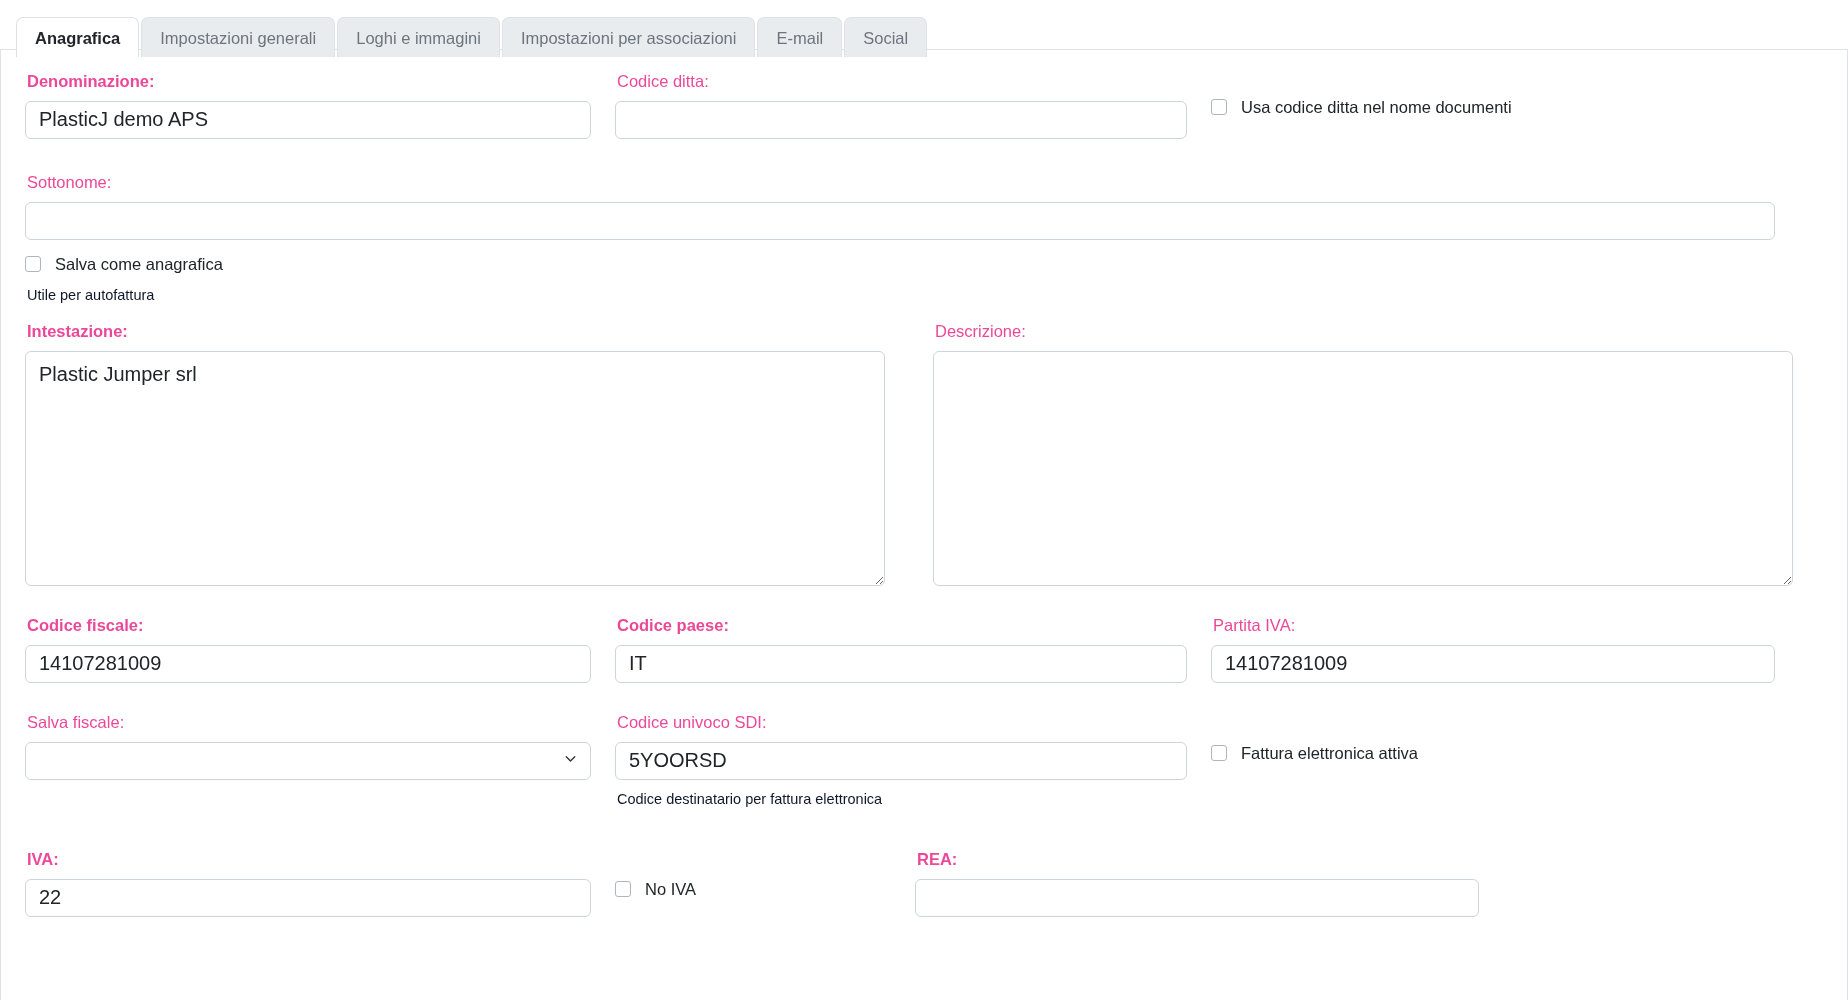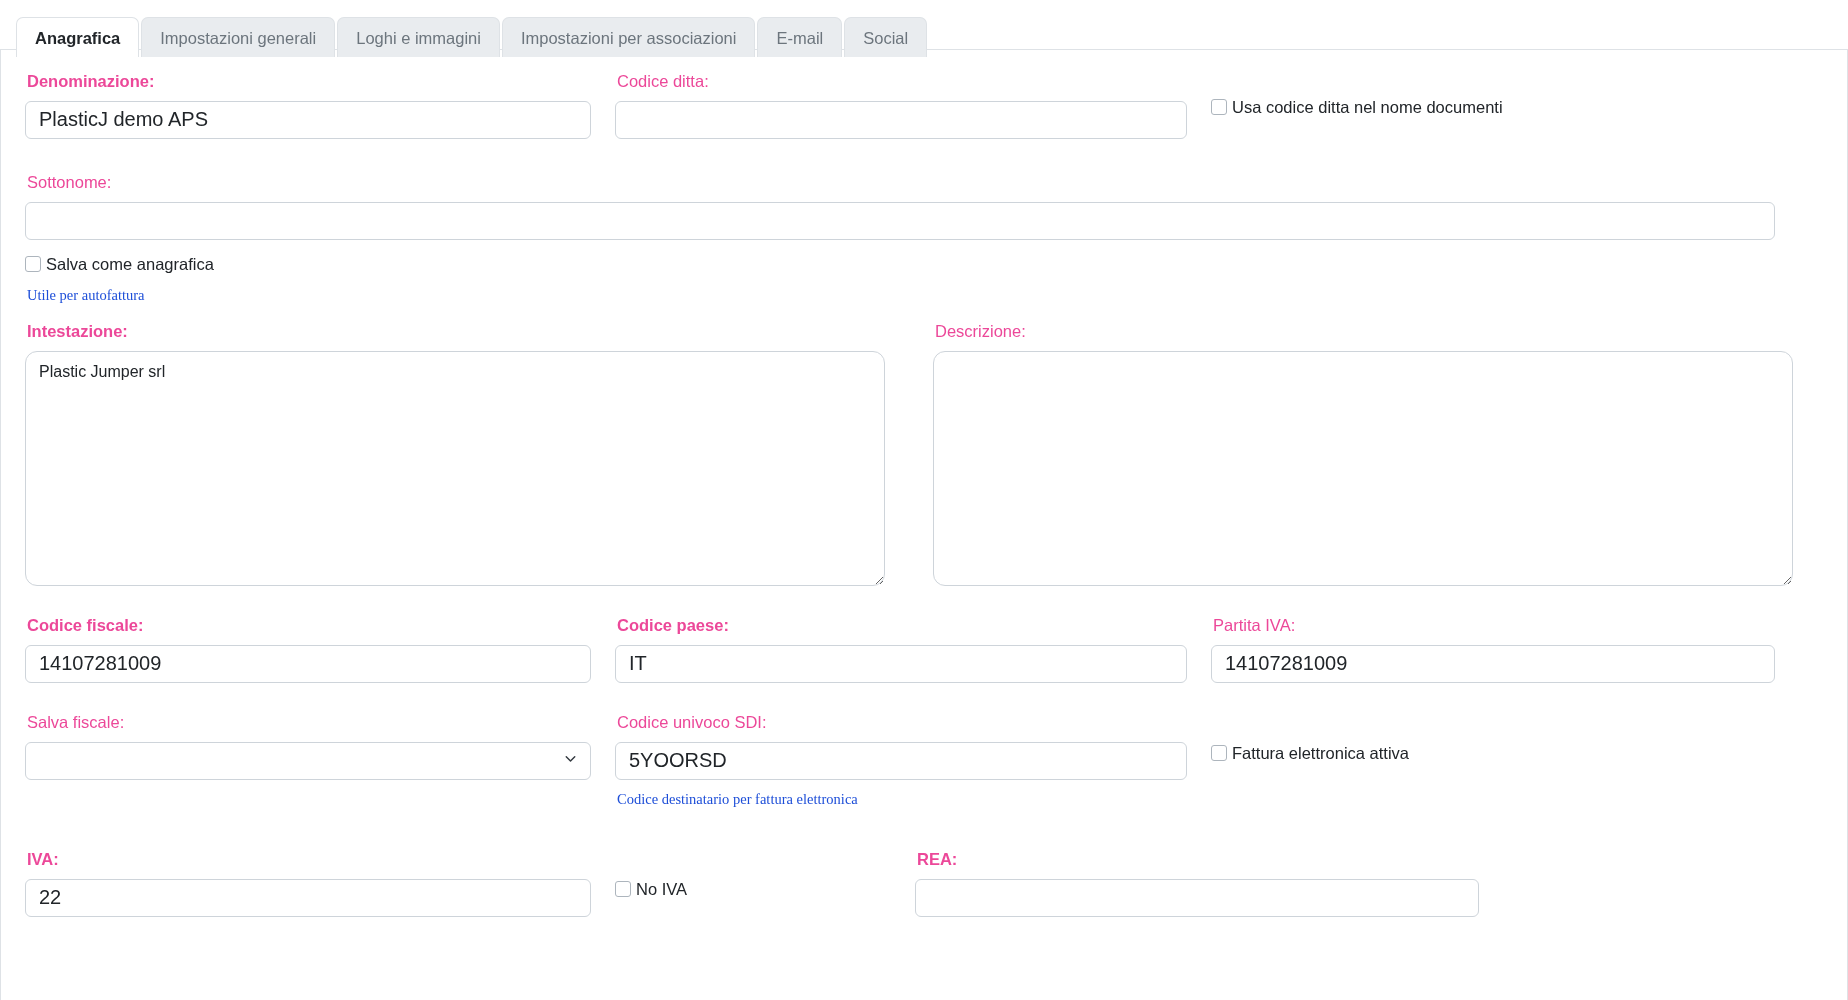--- a/index.html
+++ b/index.html
@@ -89,44 +89,43 @@
     justify-content: space-between;
     cursor: pointer;
     padding-right: 11px;
   }
   .sel .chev { flex: 0 0 auto; display: block; }
   .sel .selval { color: #212529; font-size: 16px; }
 
   textarea.ta {
     width: 100%;
     height: 235px;
-    font-size: 16px;
+    font-size: 20px;
     font-family: inherit;
     color: #212529;
     padding: 11px 13px;
     border: 1px solid #ced4da;
-    border-radius: 12px;
+    border-radius: 6px;
     background: #ffffff;
     outline: none;
     resize: vertical;
     display: block;
   }
 
   .hint {
     font-size: 14.5px;
-    color: #1d4ed8;
+    color: #0f172a;
     margin: 11px 0 0 2px;
     line-height: 1.2;
-    font-family: Liberation Serif, serif;
   }
 
   .chk {
     display: inline-flex;
     align-items: center;
-    gap: 5px;
+    gap: 14px;
     cursor: pointer;
     line-height: 1;
   }
   .chk .box {
     width: 16px; height: 16px;
     border: 1px solid #adb5bd;
     border-radius: 3px;
     background: #fff;
     flex: 0 0 auto;
     display: block;

